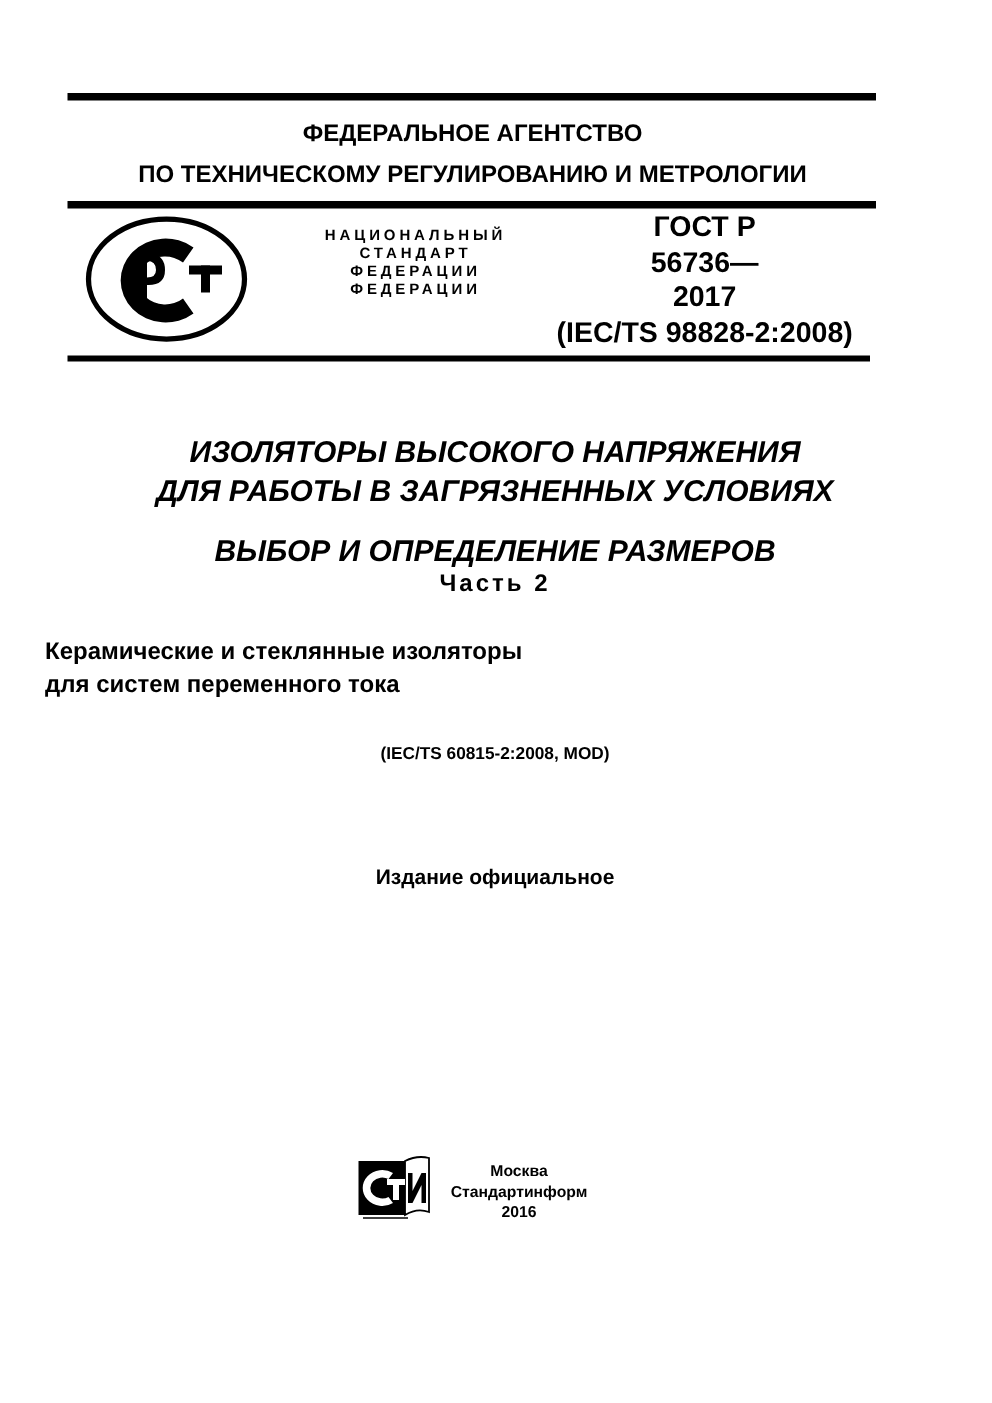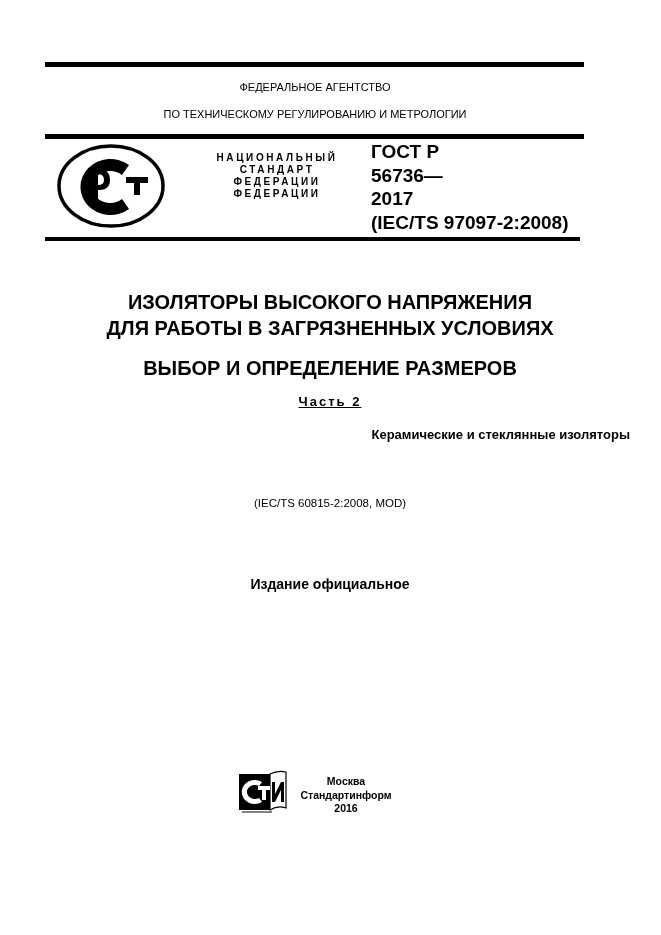--- a/index.html
+++ b/index.html
@@ -1,44 +1,44 @@
 <!DOCTYPE html>
 <html><head>
   <meta charset="utf-8">
   <style>
     html, body { margin: 0; padding: 0; background: #ffffff; }
     body {
       width: 661px; height: 935px; position: relative; overflow: hidden;
       font-family: "Liberation Sans", "DejaVu Sans", sans-serif; color: #000;
     }
-    .abs { position: absolute; }
+    .abs { position: absolute; text-align: center; }
     .bar { position: absolute; background: #000; }
     .center { text-align: center; }
     .agency {
-      left: 45px; width: 540px; font-weight: normal; font-size: 11px;
+      left: 45px; width: 540px; font-weight: bold; font-size: 16px;
     }
     .nat {
       left: 196px; width: 162px; top: 152px; font-weight: bold; font-size: 10px;
       letter-spacing: 2.6px; line-height: 12px; text-align: center;
     }
     .gost {
       left: 371px; top: 140px; font-weight: bold; font-size: 19px; line-height: 23.5px;
     }
     .title {
-      left: 30px; width: 600px; font-weight: bold; font-size: 20px; line-height: 26px; text-align: center;
+      left: 30px; width: 600px; font-weight: bold; font-size: 20px; line-height: 26px; text-align: center; font-style: italic;
     }
     .part {
-      left: 30px; width: 600px; top: 394px; font-weight: bold; font-size: 13px;
-      letter-spacing: 2px; text-align: center; text-decoration: underline;
+      left: 30px; width: 600px; top: 381px; font-weight: bold; font-size: 16px;
+      letter-spacing: 2px; text-align: center;
     }
     .subtitle {
-      left: 30px; width: 600px; top: 424px; font-weight: bold; font-size: 13px; line-height: 22px; text-align: right;
+      left: 30px; width: 600px; top: 424px; font-weight: bold; font-size: 16px; line-height: 22px; text-align: left;
     }
     .iec {
-      left: 30px; width: 600px; top: 497px; font-weight: normal; font-size: 11.5px; text-align: center;
+      left: 30px; width: 600px; top: 497px; font-weight: bold; font-size: 11.5px; text-align: center;
     }
     .edition {
       left: 30px; width: 600px; top: 576px; font-weight: bold; font-size: 14px; text-align: center;
     }
     .publisher {
       left: 296px; width: 100px; top: 775px; font-weight: bold; font-size: 10.5px; line-height: 13.5px; text-align: center;
     }
   </style>
 </head>
 <body>
@@ -67,33 +67,34 @@
   <div>НАЦИОНАЛЬНЫЙ</div>
   <div>СТАНДАРТ</div>
   <div>ФЕДЕРАЦИИ</div>
   <div>ФЕДЕРАЦИИ</div>
 </div>
 
 <div class="abs gost">
   <div>ГОСТ Р</div>
   <div>56736—</div>
   <div>2017</div>
-  <div>(IEC/TS 97097-2:2008)</div>
+  <div>(IEC/TS 98828-2:2008)</div>
 </div>
 
 <div class="bar" style="left:45px; top:237px; width:535px; height:4px;"></div>
 
 <div class="abs title" style="top:289px;">ИЗОЛЯТОРЫ ВЫСОКОГО НАПРЯЖЕНИЯ</div>
 <div class="abs title" style="top:315px;">ДЛЯ РАБОТЫ В ЗАГРЯЗНЕННЫХ УСЛОВИЯХ</div>
 <div class="abs title" style="top:355px;">ВЫБОР И ОПРЕДЕЛЕНИЕ РАЗМЕРОВ</div>
 
 <div class="abs part">Часть 2</div>
 
 <div class="abs subtitle">
   <div>Керамические и стеклянные изоляторы</div>
+  <div>для систем переменного тока</div>
 </div>
 
 <div class="abs iec">(IEC/TS 60815-2:2008, MOD)</div>
 
 <div class="abs edition">Издание официальное</div>
 
 <div class="abs" style="left:236px; top:770px; width:54px; height:46px;">
   <svg width="54" height="46" viewBox="0 0 54 46">
 
     <path d="M3 4 L34 4 Q42 0 50 2 L50 38 Q42 35 34 40 L3 40 Z" fill="#000"></path>

